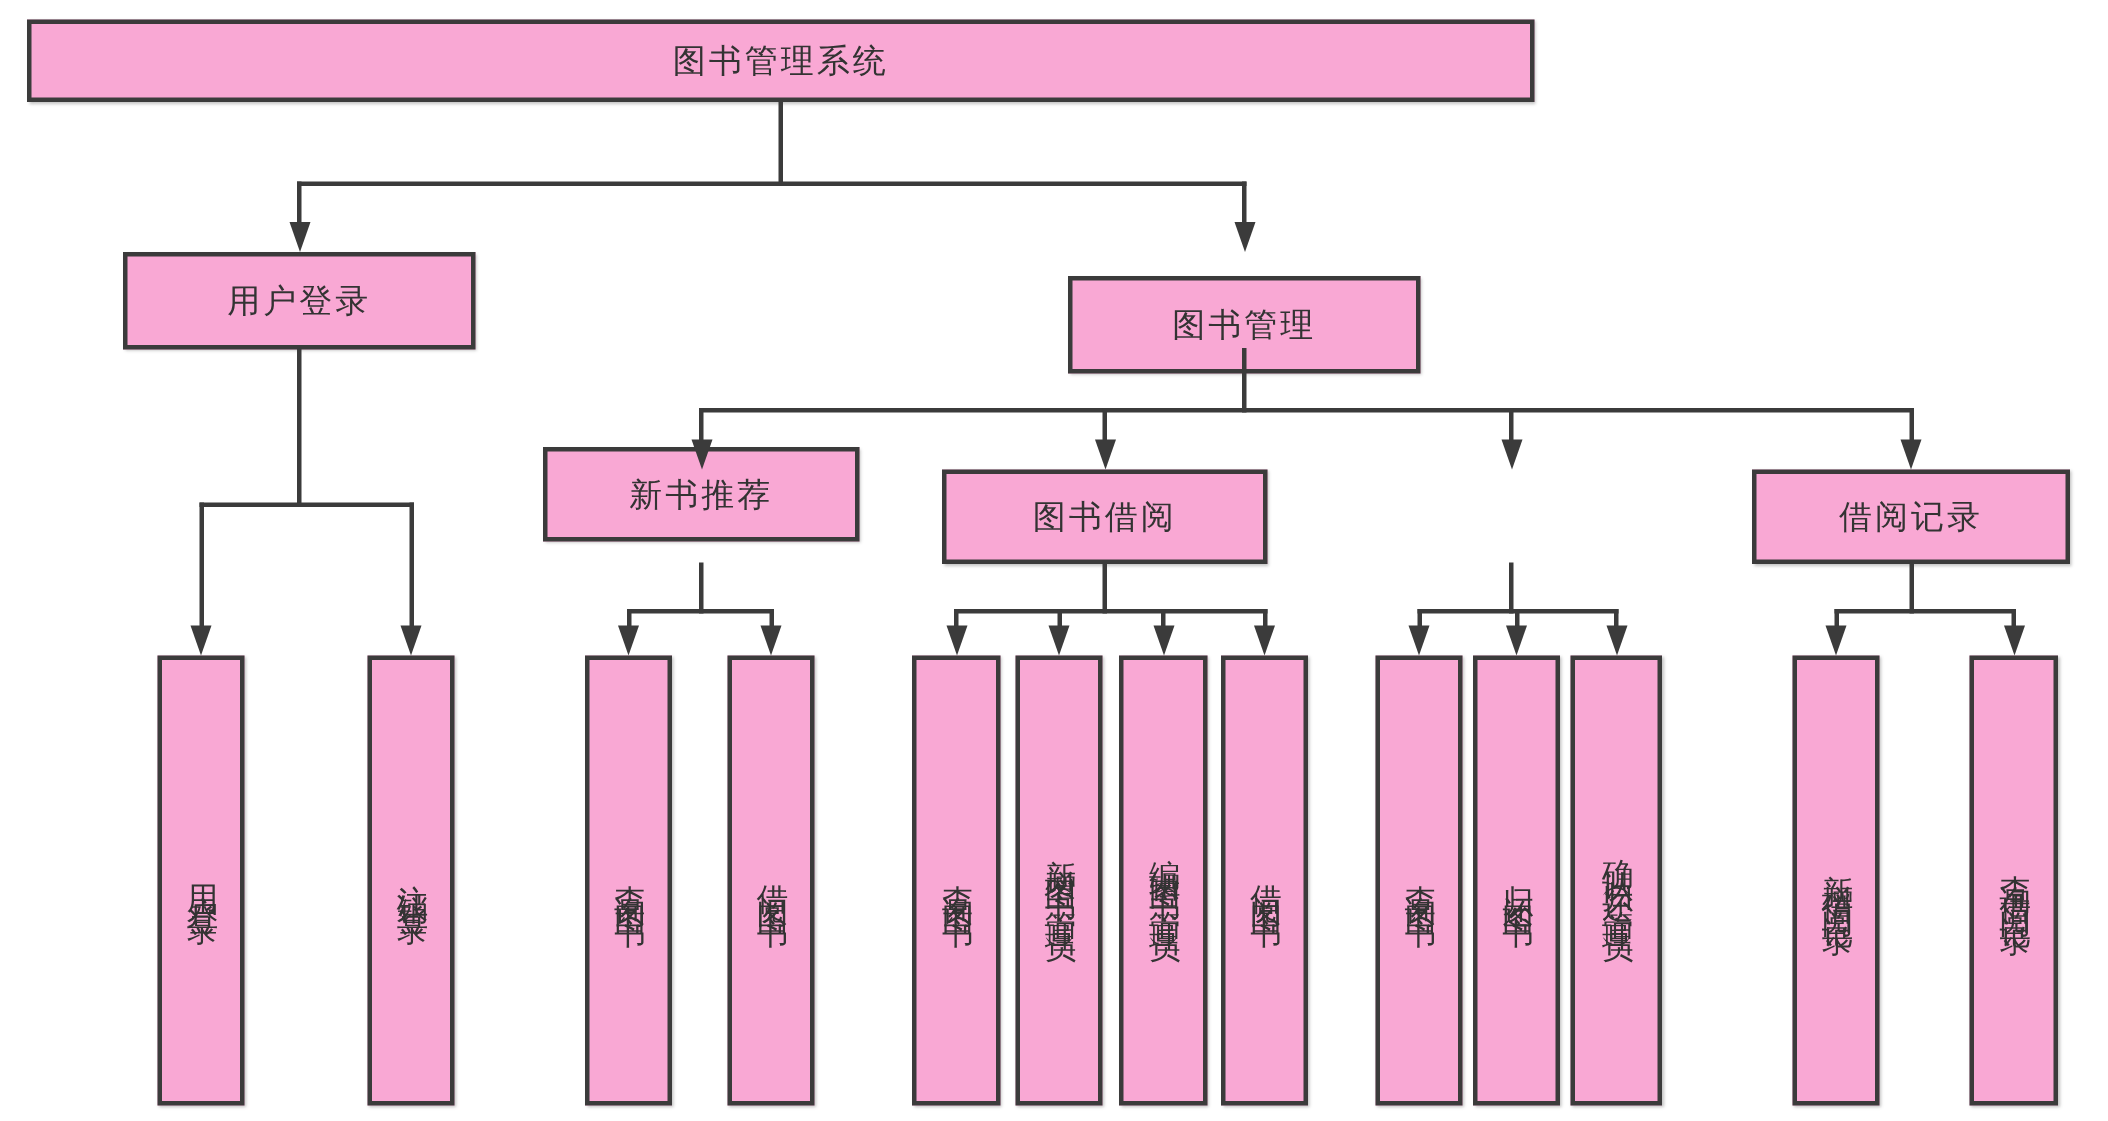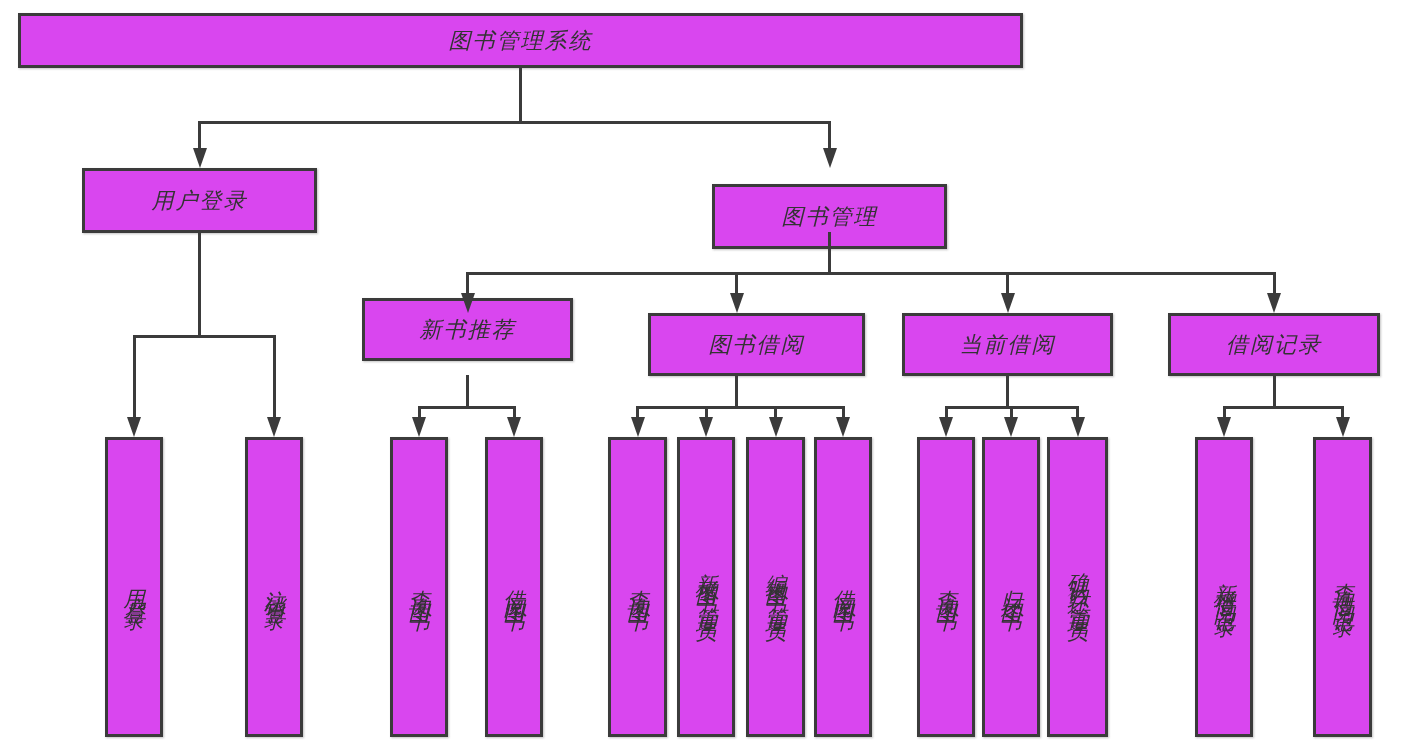--- a/index.html
+++ b/index.html
@@ -7,28 +7,27 @@
     position: relative;
     width: 1405px;
     height: 747px;
     background: #ffffff;
     overflow: hidden;
     font-family: "Liberation Sans", sans-serif;
   }
   .node {
     position: absolute;
     box-sizing: border-box;
-    background: #d946ef;
+    background: #f9a8d4;
     border: 3px solid var(--line-color, #3b3b3b);
     display: flex;
     align-items: center;
     justify-content: center;
     color: var(--text-color, #333333);
     box-shadow: 1px 1px 2px rgba(80,80,80,0.35);
-    font-style: italic;
   }
   .node span {
     font-size: 22px;
     letter-spacing: 2px;
     white-space: nowrap;
   }
   .node.v span {
     writing-mode: vertical-rl;
     text-orientation: mixed;
     font-size: 21px;
@@ -66,25 +65,22 @@
     </div>
     <div class="node" style="left: 82px; top: 168px; width: 235px; height: 65px;">
       <span>用户登录</span>
     </div>
     <div class="node" style="left: 712px; top: 184px; width: 235px; height: 65px;">
       <span>图书管理</span>
     </div>
     <div class="node" style="left: 362px; top: 298px; width: 211px; height: 63px;">
       <span>新书推荐</span>
     </div>
-    <div class="node" style="left: 628px; top: 313px; width: 217px; height: 63px; margin-left: 20px;">
+    <div class="node" style="left: 628px; top: 313px; width: 217px; height: 63px;">
       <span>图书借阅</span>
-    </div>
-    <div class="node" style="left: 902px; top: 313px; width: 211px; height: 63px;">
-      <span>当前借阅</span>
     </div>
     <div class="node" style="left: 1168px; top: 313px; width: 212px; height: 63px;">
       <span>借阅记录</span>
     </div>
     <div class="node v" style="left: 105px; top: 437px; width: 58px; height: 300px;">
       <span>用户登录</span>
     </div>
     <div class="node v" style="left: 245px; top: 437px; width: 58px; height: 300px;">
       <span>注销登录</span>
     </div>

